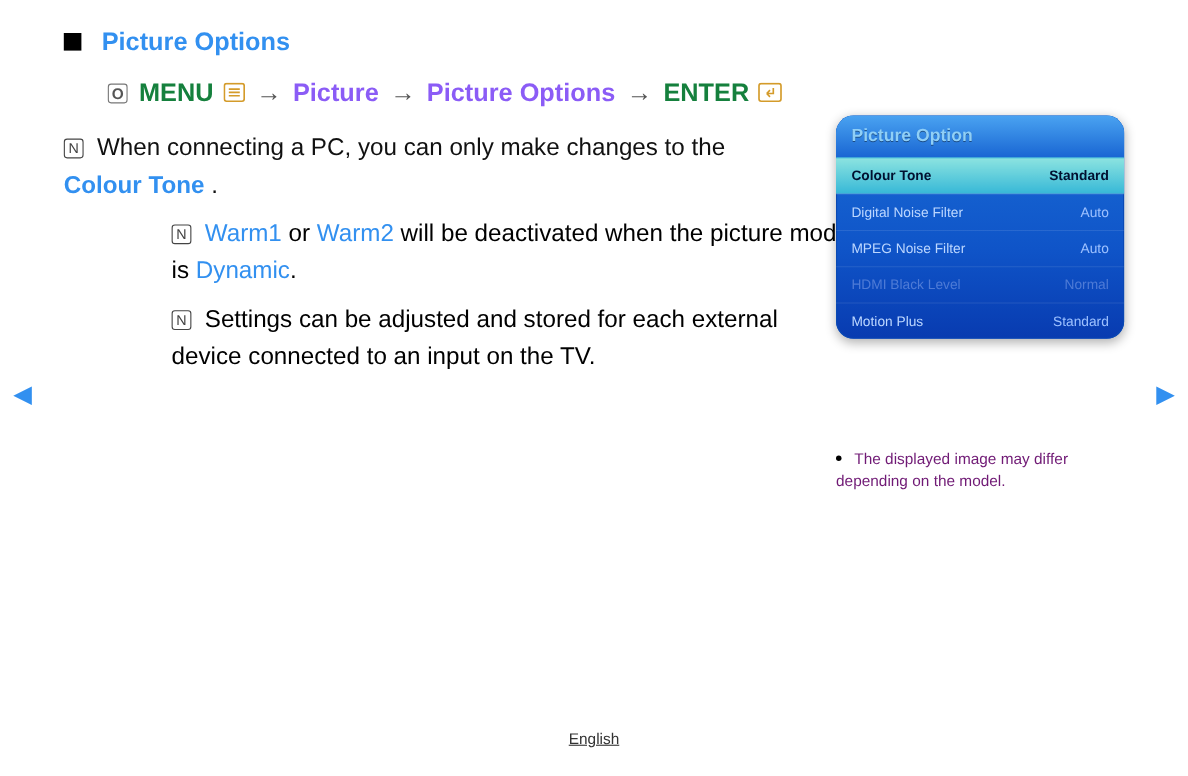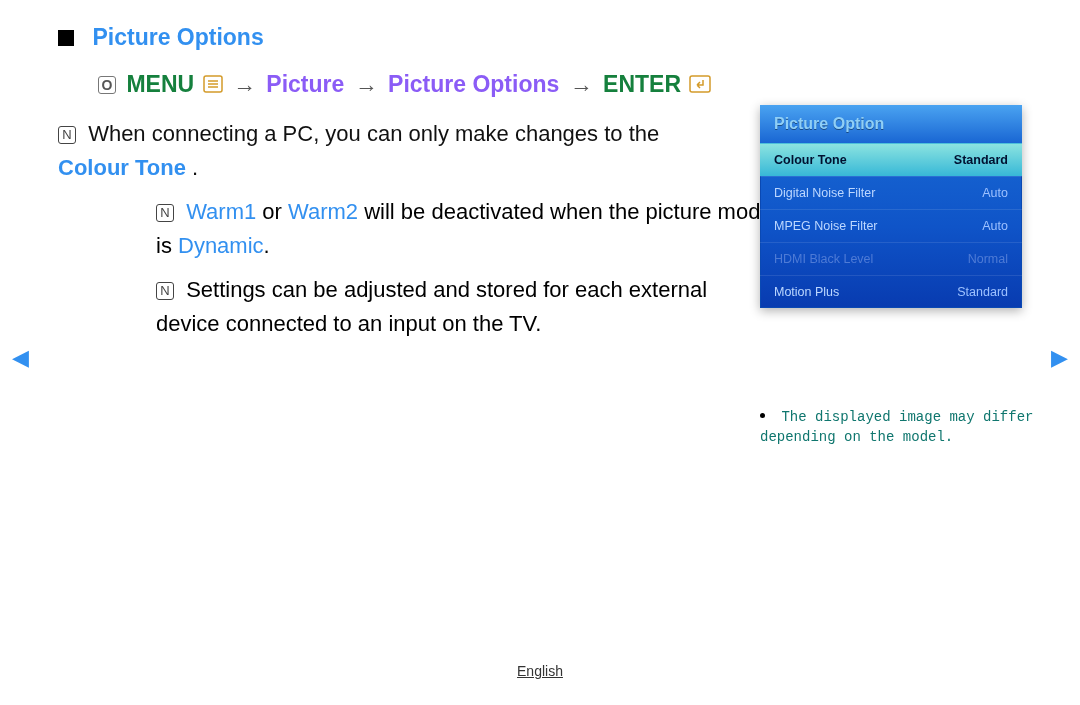--- a/index.html
+++ b/index.html
@@ -104,21 +104,21 @@
     width: 620px;
     font-size: 22px;
     line-height: 1.55;
   }
   
   .panel {
     position: absolute;
     top: 105px;
     right: 58px;
     width: 262px;
-    border-radius: 0;
+    border-radius: 16px;
     overflow: hidden;
     background: linear-gradient(180deg,#1b6fd8 0%, #0f54c8 60%, #083bb0 100%);
     box-shadow: 0 0 0 1px #0a49b3 inset, 0 3px 10px rgba(0,0,0,.3);
   }
   .panel-header {
     padding: 10px 14px 10px 14px;
     color: #8fcff7;
     font-size: 16px;
     font-weight: bold;
     text-shadow: 0 1px 0 rgba(0,0,0,.4);
@@ -141,23 +141,22 @@
   .panel-row.selected .val { color: #001030; font-weight: bold; }
   .panel-row .val { color: #9dc1ff; }
   .panel-row.dim .label, .panel-row.dim .val { color: #4e7bd6; }
   .panel + .panel-note { margin-top: 24px; }
   .panel-note {
     position: absolute;
     top: 384px;
     right: 40px;
     width: 280px;
     font-size: 14px;
-    color: #0f766e;
+    color: #701a75;
     line-height: 1.4;
-    font-family: Liberation Mono, monospace;
   }
   .panel-note .dot2 {
     display:inline-block;width:5px;height:5px;border-radius:50%;background:#000;vertical-align:3px;margin-right:8px;
   }
   .nav-left, .nav-right {
     position: absolute;
     top: 345px;
     font-size: 22px;
     color: #3290f0;
   }

